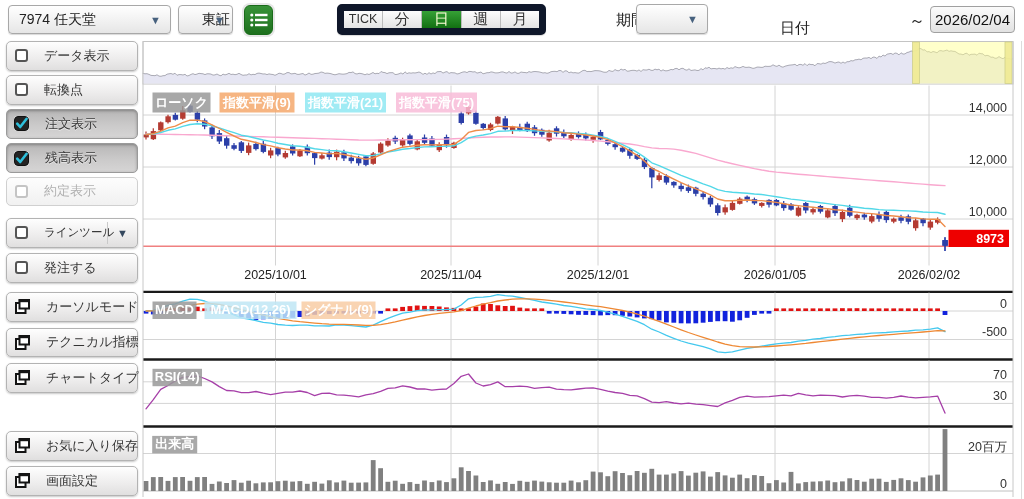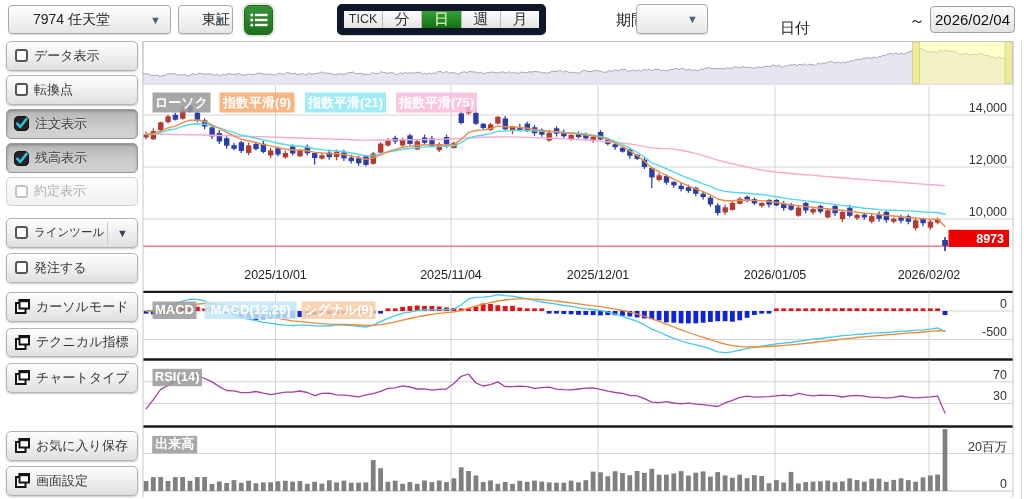--- a/index.html
+++ b/index.html
@@ -6,21 +6,21 @@
 #stage{position:absolute;left:0;top:0;width:1024px;height:499px;}
 svg.chart{position:absolute;left:0;top:0;}
 .sbtn{position:absolute;left:6px;width:132px;height:29.5px;border:1px solid #b3b3b3;border-radius:5px;
  background:linear-gradient(#fefefe,#edecec 60%,#e0dfdf);box-shadow:0 1px 2px rgba(0,0,0,0.22);
  display:flex;align-items:center;padding-left:8px;font-size:13px;color:#333;}
 .sbtn.checked{background:linear-gradient(#b7b6b6,#cbcaca 55%,#d6d5d5);border-color:#9a9a9a;
  box-shadow:inset 0 1px 3px rgba(0,0,0,0.3);}
 .sbtn.checked .bl{color:#3a3a3a;text-shadow:0 1px 0 rgba(255,255,255,0.55);}
 .sbtn.disabled{border-color:#d0d0d0;box-shadow:none;background:linear-gradient(#fdfdfd,#f1f1f1);}
 .sbtn.disabled .bl{color:#b0b0b0;font-family:Liberation Mono, monospace;}
-.bl{margin-left:6px;white-space:nowrap;}
+.bl{margin-left:16px;white-space:nowrap;}
 .cb{width:13px;height:13px;border:2px solid #555;border-radius:3px;background:#fff;flex:0 0 auto;}
 .cb.dis{border-color:#c4c4c4;}
 .cbc{width:15px;height:15px;border:none;flex:0 0 auto;margin-left:-1px;}
 .cbc svg{display:block;}
 .sqicon{flex:0 0 auto;}
 .vdiv{position:absolute;right:29px;top:3px;bottom:3px;width:1px;background:#c9c9c9;}
 .dda{position:absolute;right:9px;font-size:11px;color:#35485e;}
 .gear{position:absolute;right:8px;top:7px;}
 .gear svg{display:block;}
 .tsel{position:absolute;border:1px solid #a8a8a8;border-radius:4px;background:linear-gradient(#fff,#e6e6e6);
@@ -642,21 +642,21 @@
       <span class="bl">お気に入り保存</span>
     </div>
 <div class="sbtn" style="top:466px">
       <svg class="sqicon" width="15" height="15" viewBox="0 0 15 15">
         <rect x="1" y="4" width="9.5" height="10" fill="#fff" stroke="#141414" stroke-width="2"></rect>
         <rect x="4.5" y="1" width="9.5" height="8.5" fill="#fff" stroke="#141414" stroke-width="2"></rect>
         <rect x="3.8" y="0.2" width="10.9" height="3" fill="#141414"></rect>
       </svg>
       <span class="bl">画面設定</span>
     </div>
-<div class="tsel" style="left:8px;top:5px;width:163px;height:29px;padding-left:24px;">7974 任天堂<span class="ar" style="right:9px;">▼</span></div>
+<div class="tsel" style="left:8px;top:5px;width:163px;height:29px;padding-left:10px;">7974 任天堂<span class="ar" style="right:9px;">▼</span></div>
 <div class="tsel" style="left:178px;top:5px;width:55px;height:29px;padding-left:23px;">東証<span class="ar" style="right:7px;">▼</span></div>
 <div class="gbtn">
       <svg width="18" height="14" viewBox="0 0 18 14">
 <circle cx="1.8" cy="2" r="1.6" fill="#fff"></circle>
         <rect x="5" y="0.8" width="12.5" height="2.4" fill="#fff"></rect>
 <circle cx="1.8" cy="7" r="1.6" fill="#fff"></circle>
         <rect x="5" y="5.8" width="12.5" height="2.4" fill="#fff"></rect>
 <circle cx="1.8" cy="12" r="1.6" fill="#fff"></circle>
         <rect x="5" y="10.8" width="12.5" height="2.4" fill="#fff"></rect>
 </svg>

